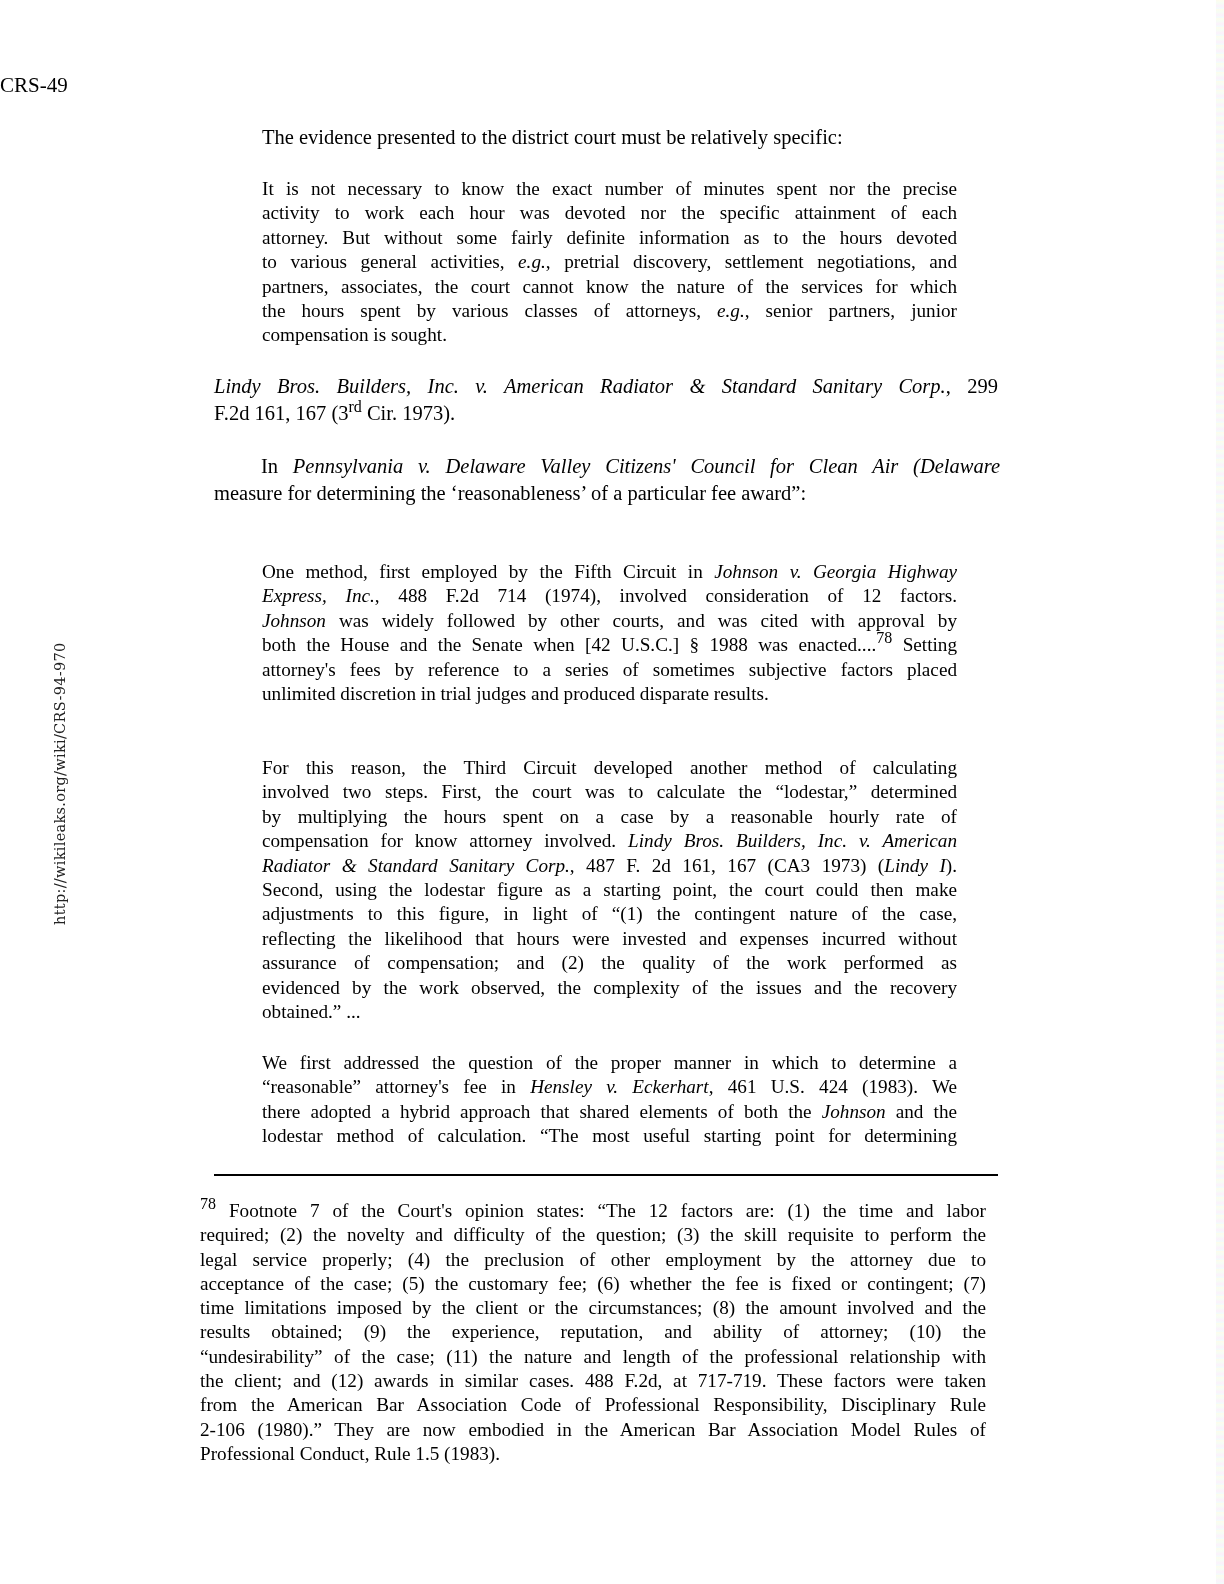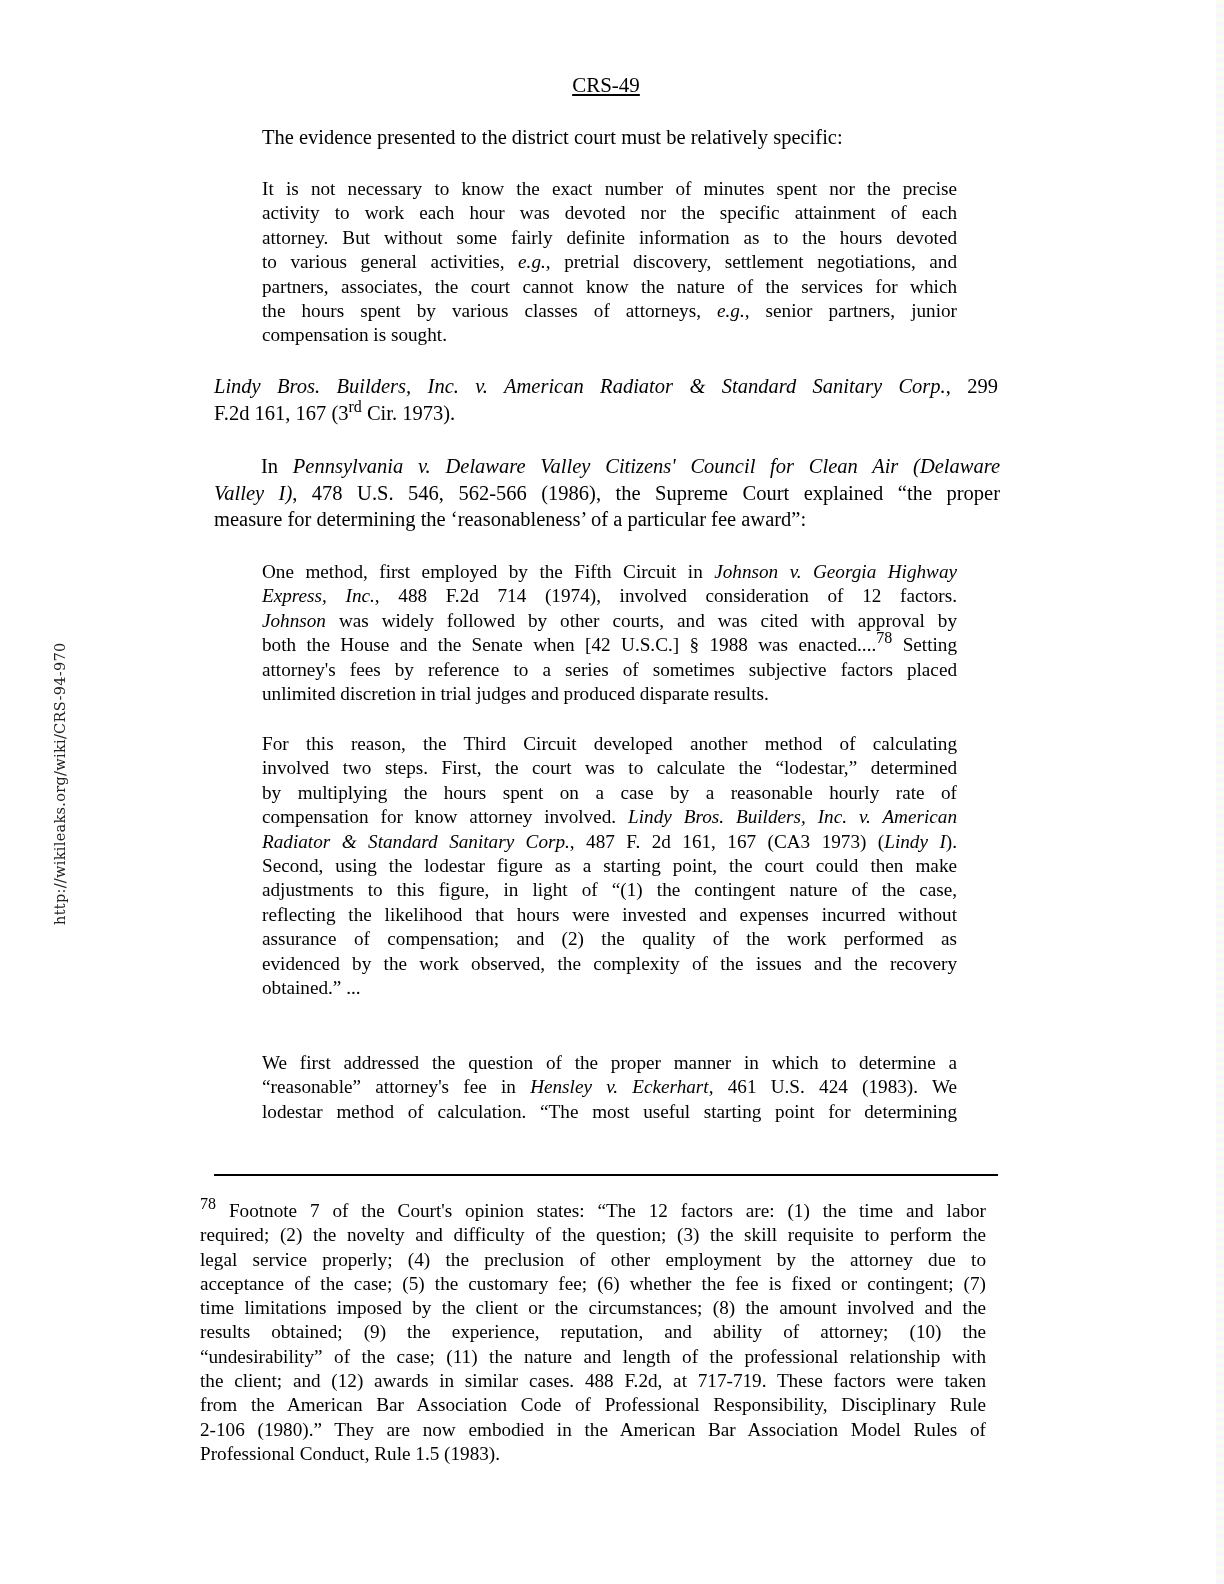--- a/index.html
+++ b/index.html
@@ -2,21 +2,21 @@
 <html><head>
 <meta charset="utf-8">
 <style>
   html, body { margin: 0; padding: 0; background: #ffffff; }
   body { width: 1224px; height: 1584px; position: relative; overflow: hidden;
          font-family: "Liberation Serif", "DejaVu Serif", serif; color: #000; }
   .edge { position: absolute; right: 0; top: 0; width: 8px; height: 1584px;
           background: repeating-linear-gradient(180deg, #fdfbe8 0px, #f4fdf2 3px, #fbeefb 6px, #eefdf9 9px); opacity: 0.8; }
   .side-url { position: absolute; left: 52px; top: 925px; transform-origin: 0 0; transform: rotate(-90deg);
               font-family: "DejaVu Serif", serif; font-size: 14.5px; letter-spacing: 0.3px; color: #222; white-space: nowrap; }
-  .page-num { position: absolute; top: 73px; left: 0; width: 1212px; text-align: center; font-size: 21px; text-decoration: underline; }
+  .page-num { position: absolute; top: 73px; left: 0; width: 1212px; text-align: left; font-size: 21px; }
   .p { position: absolute; font-size: 20.5px; line-height: 26.5px; }
   .q { position: absolute; left: 262px; width: 695px; font-size: 19.2px; line-height: 24.4px; text-align: justify; }
   .q .ln, .p .ln { display: block; white-space: nowrap; }
   .just { text-align: justify; text-align-last: justify; }
   i { font-style: italic; }
   sup { font-size: 16px; line-height: 0; vertical-align: 8px; }
   .rule { position: absolute; left: 214px; top: 1174px; width: 784px; height: 2px; background: #000; }
   .fn { position: absolute; left: 200px; top: 1199px; width: 786px; font-size: 19.2px; line-height: 24.3px; }
   .fn .ln { display: block; white-space: nowrap; text-align: justify; text-align-last: justify; }
   .fn .last { text-align-last: left; }
@@ -44,50 +44,50 @@
   <span class="ln">compensation is sought.</span>
 </div>
 
 <div class="p" style="left:214px; top:373px; width:784px;">
   <span class="ln just"><i>Lindy Bros. Builders, Inc. v. American Radiator &amp; Standard Sanitary Corp.</i><span>, 299</span></span>
   <span class="ln"><span>F.2d 161, 167 (3</span><sup>rd</sup><span> Cir. 1973).</span></span>
 </div>
 
 <div class="p" style="left:214px; top:453px; width:786px;">
   <span class="ln just" style="padding-left:47px;"><span>In </span><i>Pennsylvania v. Delaware Valley Citizens' Council for Clean Air (Delaware</i></span>
-  <span class="ln just"><i>Valley I)</i><span>, 478 U.S. 546, 562-566 (1986), the Supreme Court explained “the proper</span></span>
   <span class="ln">measure for determining the ‘reasonableness’ of a particular fee award”:</span>
 </div>
 
 <div class="q" style="top:560px;">
   <span class="ln just"><span>One method, first employed by the Fifth Circuit in </span><i>Johnson v. Georgia Highway</i></span>
   <span class="ln just"><i>Express, Inc.</i><span>, 488 F.2d 714 (1974), involved consideration of 12 factors.</span></span>
   <span class="ln just"><i>Johnson</i><span> was widely followed by other courts, and was cited with approval by</span></span>
   <span class="ln just"><span>both the House and the Senate when [42 U.S.C.] § 1988 was enacted....</span><sup>78</sup><span>  Setting</span></span>
   <span class="ln just">attorney's fees by reference to a series of sometimes subjective factors placed</span>
   <span class="ln">unlimited discretion in trial judges and produced disparate results.</span>
 </div>
 
-<div class="q" style="top:732px;">
+<div class="q" style="top:756px;">
   <span class="ln just">For this reason, the Third Circuit developed another method of calculating</span>
   <span class="ln just">involved two steps.  First, the court was to calculate the “lodestar,” determined</span>
   <span class="ln just">by multiplying the hours spent on a case by a reasonable hourly rate of</span>
   <span class="ln just"><span>compensation for know attorney involved. </span><i>Lindy Bros. Builders, Inc. v. American</i></span>
   <span class="ln just"><i>Radiator &amp; Standard Sanitary Corp.</i><span>, 487 F. 2d 161, 167 (CA3 1973) (</span><i>Lindy I</i><span>).</span></span>
   <span class="ln just">Second, using the lodestar figure as a starting point, the court could then make</span>
   <span class="ln just">adjustments to this figure, in light of “(1) the contingent nature of the case,</span>
   <span class="ln just">reflecting the likelihood that hours were invested and expenses incurred without</span>
   <span class="ln just">assurance of compensation; and (2) the quality of the work performed as</span>
   <span class="ln just">evidenced by the work observed, the complexity of the issues and the recovery</span>
   <span class="ln">obtained.” ...</span>
 </div>
 
 <div class="q" style="top:1051px;">
   <span class="ln just">We first addressed the question of the proper manner in which to determine a</span>
   <span class="ln just"><span>“reasonable” attorney's fee in </span><i>Hensley v. Eckerhart</i><span>, 461 U.S. 424 (1983).  We</span></span>
+  <span class="ln just"><span>there adopted a hybrid approach that shared elements of both the </span><i>Johnson</i><span> and the</span></span>
   <span class="ln just">lodestar method of calculation.  “The most useful starting point for determining</span>
 </div>
 
 <div class="rule"></div>
 
 <div class="fn">
   <span class="ln"><sup>78</sup><span> Footnote 7 of the Court's opinion states: “The 12 factors are: (1) the time and labor</span></span>
   <span class="ln">required; (2) the novelty and difficulty of the question; (3) the skill requisite to perform the</span>
   <span class="ln">legal service properly; (4) the preclusion of other employment by the attorney due to</span>
   <span class="ln">acceptance of the case; (5) the customary fee; (6) whether the fee is fixed or contingent; (7)</span>

